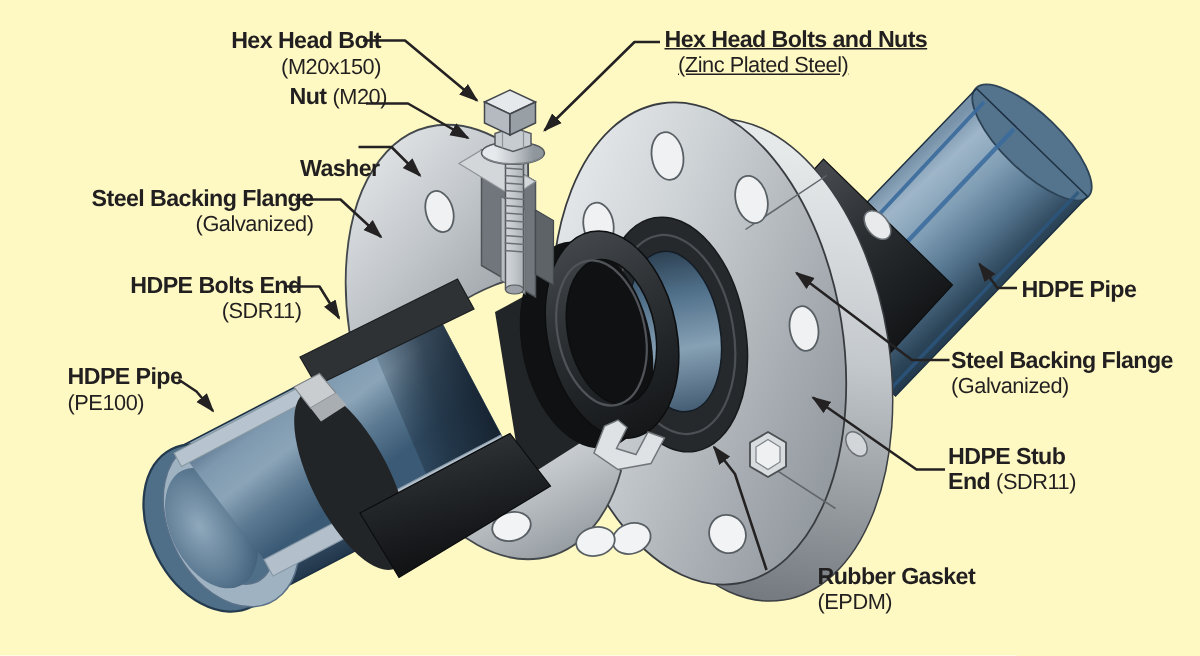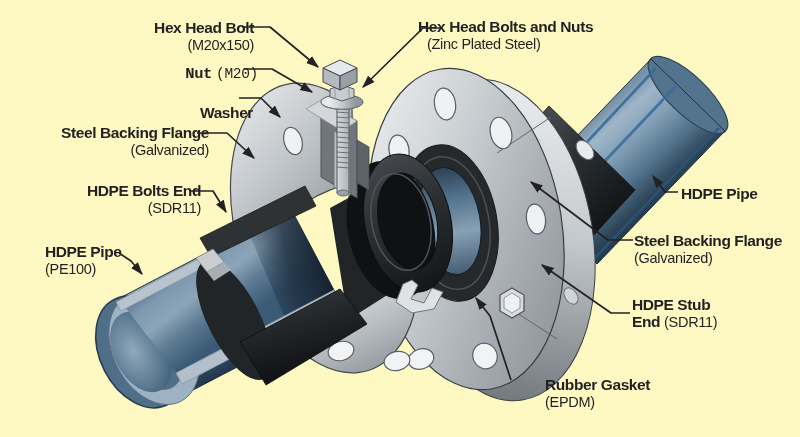--- a/index.html
+++ b/index.html
@@ -226,21 +226,21 @@
     <path d="M630,313 L611,313 L542,265" marker-end="url(#arr)"></path>
     <path d="M511,380 L490,316 L476,298" marker-end="url(#arr)"></path>
   </g>
 </svg>
 
 <div class="lbl ra" style="top:19px;right:562px;">
   <div class="ln"><span class="b">Hex Head Bolt</span><span class="r"></span></div>
   <div class="ln l2"><span class="b"></span><span class="r">(M20x150)</span></div>
 </div>
 
-<div class="lbl ra" style="top:66px;right:558px;font-family:Liberation Mono, monospace;">
+<div class="lbl ra" style="top:56px;right:558px;">
   <div class="ln"><span class="b">Nut</span><span class="r">(M20)</span></div>
 </div>
 
 <div class="lbl ra" style="top:104px;right:563px;">
   <div class="ln"><span class="b">Washer</span><span class="r"></span></div>
 </div>
 
 <div class="lbl ra" style="top:124px;right:607px;">
   <div class="ln"><span class="b">Steel Backing Flange</span><span class="r"></span></div>
   <div class="ln l2"><span class="b"></span><span class="r">(Galvanized)</span></div>
@@ -249,21 +249,21 @@
 <div class="lbl ra" style="top:182px;right:615px;">
   <div class="ln"><span class="b">HDPE Bolts End</span><span class="r"></span></div>
   <div class="ln l2"><span class="b"></span><span class="r">(SDR11)</span></div>
 </div>
 
 <div class="lbl" style="top:243px;left:45px;">
   <div class="ln"><span class="b">HDPE Pipe</span><span class="r"></span></div>
   <div class="ln l2"><span class="b"></span><span class="r">(PE100)</span></div>
 </div>
 
-<div class="lbl ind2" style="top:18px;left:418px;">
+<div class="lbl ind2" style="top:18px;left:443px;text-decoration:underline;">
   <div class="ln"><span class="b">Hex Head Bolts and Nuts</span><span class="r"></span></div>
   <div class="ln l2"><span class="b"></span><span class="r">(Zinc Plated Steel)</span></div>
 </div>
 
 <div class="lbl" style="top:185px;left:681px;">
   <div class="ln"><span class="b">HDPE Pipe</span><span class="r"></span></div>
 </div>
 
 <div class="lbl" style="top:232px;left:634px;">
   <div class="ln"><span class="b">Steel Backing Flange</span><span class="r"></span></div>

